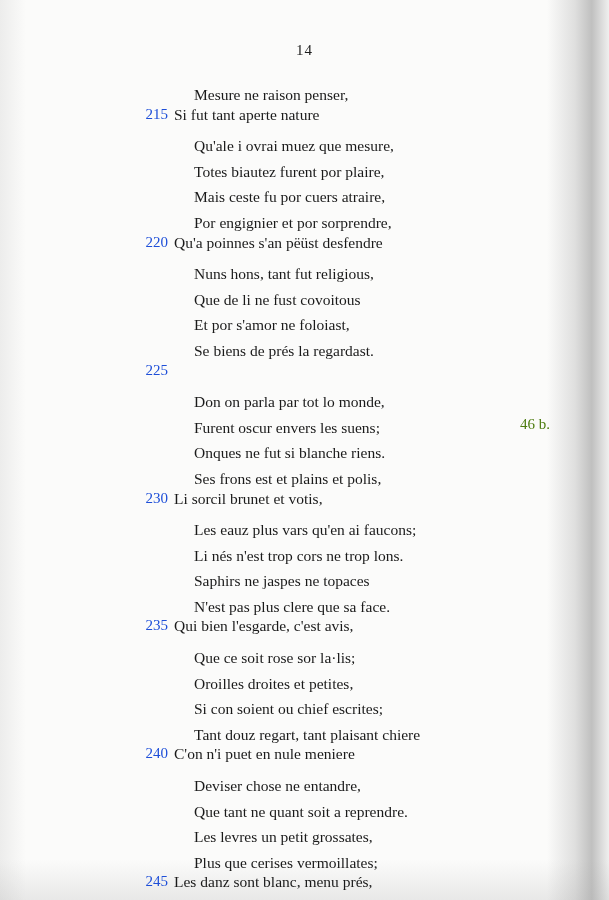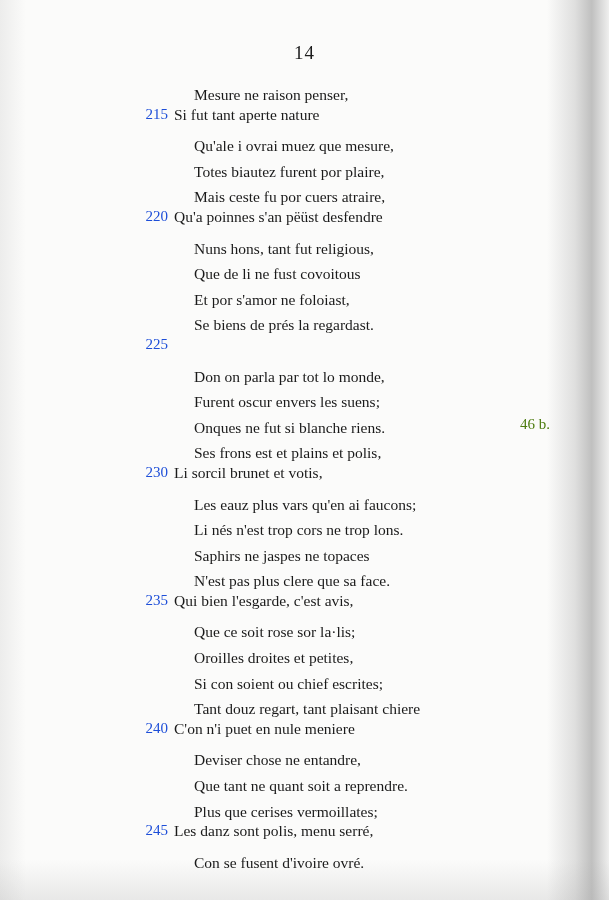--- a/index.html
+++ b/index.html
@@ -45,21 +45,21 @@
     background: linear-gradient(to bottom, rgba(170,170,170,0.0) 0%, rgba(165,165,165,0.22) 100%);
     pointer-events: none;
   }
 
   .page-number {
     position: absolute;
     top: 42px;
     left: 0;
     width: 609px;
     text-align: center;
-    font-size: 19px;
+    font-size: 15px;
     letter-spacing: 1px;
     color: #1c1c1c;
   }
 
   .poem {
     position: absolute;
     top: 76px;
     left: 172px;
     width: 330px;
   }
@@ -108,20 +108,21 @@
   <div class="scan-shade-bottom"></div>
 
   <div class="page-number">14</div>
 
   <div class="poem" id="poem-body">
       <div class="verse-line indented"><span class="verse-num"></span><span class="verse-text">Mesure ne raison penser,</span></div>
       <div class="verse-line"><span class="verse-num">215</span><span class="verse-text">Si fut tant aperte nature</span></div>
       <div class="verse-line indented"><span class="verse-num"></span><span class="verse-text">Qu'ale i ovrai muez que mesure,</span></div>
       <div class="verse-line indented"><span class="verse-num"></span><span class="verse-text">Totes biautez furent por plaire,</span></div>
       <div class="verse-line indented"><span class="verse-num"></span><span class="verse-text">Mais ceste fu por cuers atraire,</span></div>
+      <div class="verse-line indented"><span class="verse-num"></span><span class="verse-text">Por engignier et por sorprendre,</span></div>
       <div class="verse-line"><span class="verse-num">220</span><span class="verse-text">Qu'a poinnes s'an pëüst desfendre</span></div>
       <div class="verse-line indented"><span class="verse-num"></span><span class="verse-text">Nuns hons, tant fut religious,</span></div>
       <div class="verse-line indented"><span class="verse-num"></span><span class="verse-text">Que de li ne fust covoitous</span></div>
       <div class="verse-line indented"><span class="verse-num"></span><span class="verse-text">Et por s'amor ne foloiast,</span></div>
       <div class="verse-line indented"><span class="verse-num"></span><span class="verse-text">Se biens de prés la regardast.</span></div>
       <div class="verse-line"><span class="verse-num">225</span></div>
       <div class="verse-line indented"><span class="verse-num"></span><span class="verse-text">Don on parla par tot lo monde,</span></div>
       <div class="verse-line indented"><span class="verse-num"></span><span class="verse-text">Furent oscur envers les suens;</span></div>
       <div class="verse-line indented"><span class="verse-num"></span><span class="verse-text">Onques ne fut si blanche riens.</span></div>
       <div class="verse-line indented"><span class="verse-num"></span><span class="verse-text">Ses frons est et plains et polis,</span></div>
@@ -131,20 +132,21 @@
       <div class="verse-line indented"><span class="verse-num"></span><span class="verse-text">Saphirs ne jaspes ne topaces</span></div>
       <div class="verse-line indented"><span class="verse-num"></span><span class="verse-text">N'est pas plus clere que sa face.</span></div>
       <div class="verse-line"><span class="verse-num">235</span><span class="verse-text">Qui bien l'esgarde, c'est avis,</span></div>
       <div class="verse-line indented"><span class="verse-num"></span><span class="verse-text">Que ce soit rose sor la·lis;</span></div>
       <div class="verse-line indented"><span class="verse-num"></span><span class="verse-text">Oroilles droites et petites,</span></div>
       <div class="verse-line indented"><span class="verse-num"></span><span class="verse-text">Si con soient ou chief escrites;</span></div>
       <div class="verse-line indented"><span class="verse-num"></span><span class="verse-text">Tant douz regart, tant plaisant chiere</span></div>
       <div class="verse-line"><span class="verse-num">240</span><span class="verse-text">C'on n'i puet en nule meniere</span></div>
       <div class="verse-line indented"><span class="verse-num"></span><span class="verse-text">Deviser chose ne entandre,</span></div>
       <div class="verse-line indented"><span class="verse-num"></span><span class="verse-text">Que tant ne quant soit a reprendre.</span></div>
+      <div class="verse-line indented"><span class="verse-num"></span><span class="verse-text">Les levres un petit grossates,</span></div>
       <div class="verse-line indented"><span class="verse-num"></span><span class="verse-text">Plus que cerises vermoillates;</span></div>
-      <div class="verse-line"><span class="verse-num">245</span><span class="verse-text">Les danz sont polis, menu serré,</span></div>
+      <div class="verse-line"><span class="verse-num">245</span><span class="verse-text">Les danz sont blanc, menu prés,</span></div>
       <div class="verse-line indented"><span class="verse-num"></span><span class="verse-text">Con se fusent d'ivoire ovré.</span></div>
     </div>
 
   <div class="folio-note">46 b.</div>
 
 </div>
 
 </body></html>

